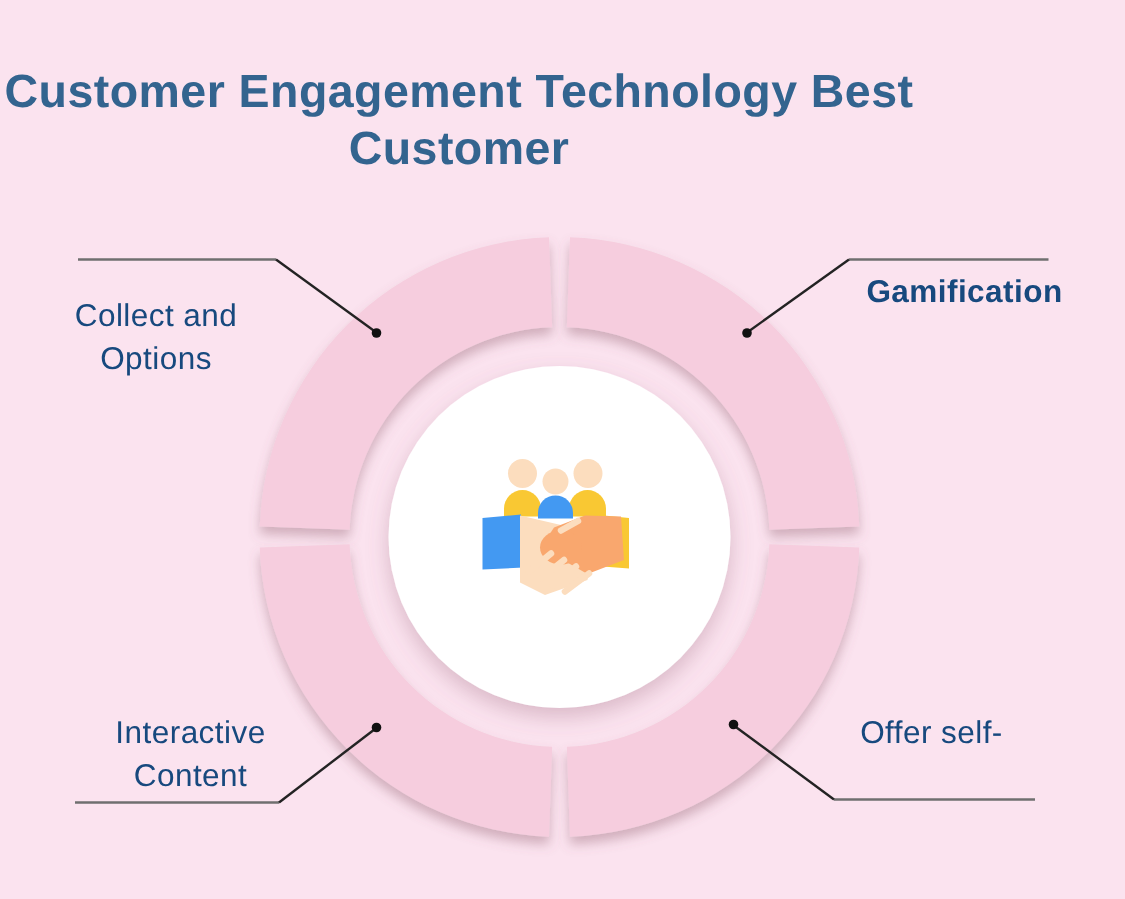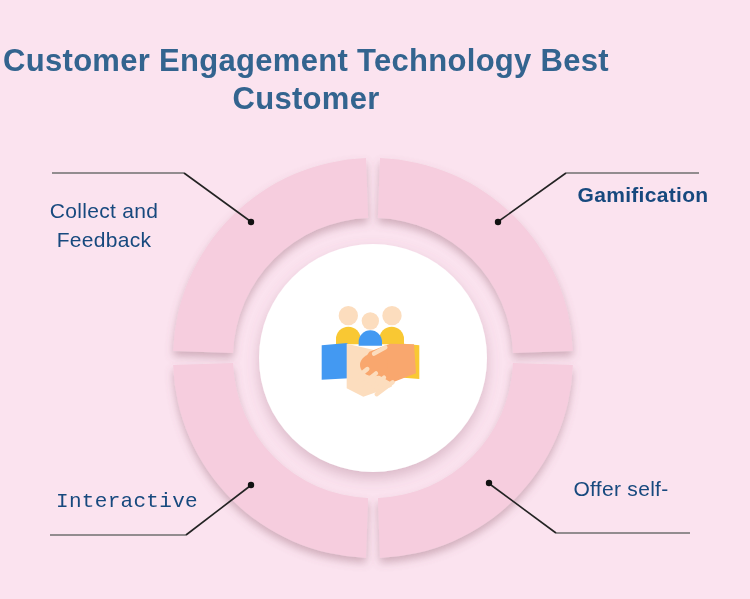--- a/index.html
+++ b/index.html
@@ -34,21 +34,21 @@
   .leader .d{stroke:var(--connector-dark); stroke-width:1.6; fill:none;}
   .leader .dot{fill:var(--dot);}
   .label{
     position:absolute; color:var(--label-text);
     font-size:21px; line-height:29px; letter-spacing:0.3px;
     text-align:center;
   }
   .label div{white-space:nowrap;}
   .lbl-tl{left:0px;   top:180px; width:208px;margin-top:16px;}
   .lbl-tr{left:543px; top:180px; width:200px;font-weight:bold;}
-  .lbl-bl{left:27px;  top:487px; width:200px;font-family:Liberation Mono, monospace;}
+  .lbl-bl{left:27px;  top:474px; width:200px;}
   .lbl-br{left:521px; top:474px; width:200px;}
   
   .skin{fill:var(--icon-skin-light);}
   .yellow{fill:var(--icon-yellow);}
   .blue{fill:var(--icon-blue);}
   .orange{fill:var(--icon-skin-orange);}
   .finger{stroke:var(--icon-skin-light); stroke-width:13; stroke-linecap:round; fill:none;}
 </style>
 </head>
 <body>
@@ -123,25 +123,26 @@
     </g>
     <g class="leader">
       <path class="h" d="M 556 533 H 690"></path>
       <path class="d" d="M 556 533 L 491 485"></path>
       <circle class="dot" cx="489" cy="483" r="3.2"></circle>
     </g>
   </svg>
 
   <div class="label lbl-tl">
     <div>Collect and</div>
-    <div>Feedback</div>
+    <div>Options</div>
   </div>
   <div class="label lbl-tr">
     <div>Gamification</div>
   </div>
   <div class="label lbl-bl">
     <div>Interactive</div>
+    <div>Content</div>
   </div>
   <div class="label lbl-br">
     <div>Offer self-</div>
   </div>
 
 </div>
 
 </body></html>

